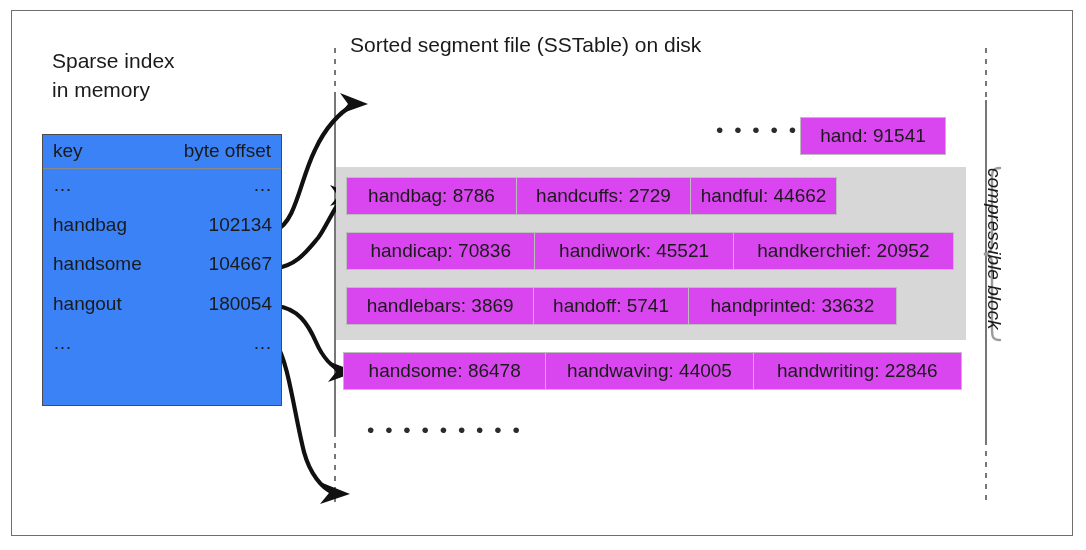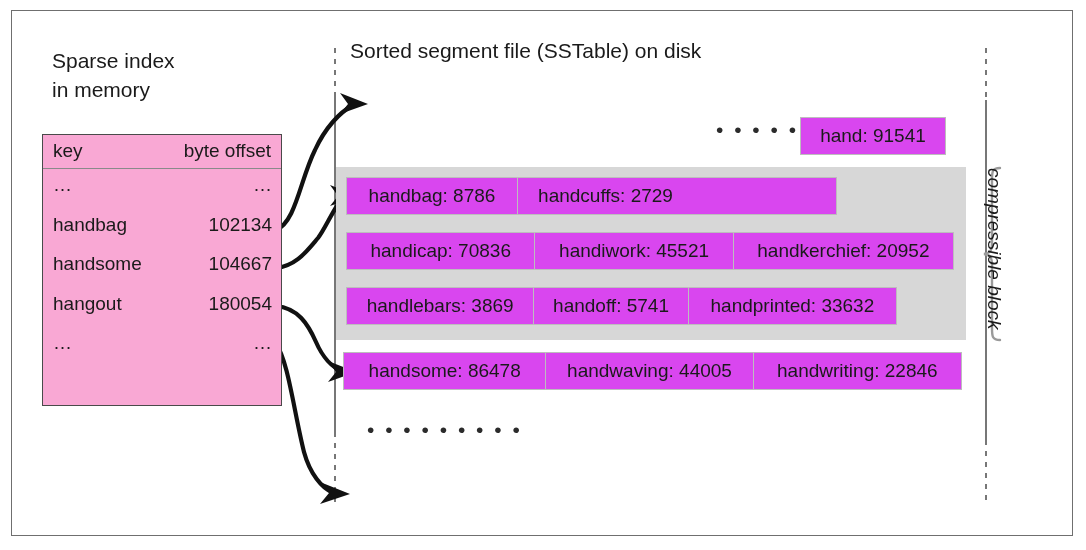--- a/index.html
+++ b/index.html
@@ -37,36 +37,36 @@
     font-size: 21px;
     line-height: 29px;
     color: #1a1a1a;
     white-space: pre-line;
   }
 
   
   .caption-right {
     position: absolute;
     left: 350px;
-    top: 36px;
+    top: 30px;
     font-size: 21px;
     line-height: 29px;
     color: #1a1a1a;
   }
 
   
   .index-table {
     position: absolute;
     left: 42px;
     top: 134px;
     width: 240px;
     height: 272px;
     border: 1.5px solid #4a4a4a;
     box-sizing: border-box;
-    background: #f9a8d4;
+    background: #3b82f6;
   }
   .index-head {
     position: relative;
     height: 34px;
     border-bottom: 1.2px solid #8a8a8a;
     box-sizing: border-box;
   }
   .index-head .k {
     position: absolute;
     left: 10px;
@@ -265,20 +265,21 @@
 
   <div class="ellipsis ellipsis-top">• • • • • • • • •</div>
 
   <div class="sst-row row-hand">
     <div class="sst-cell">hand: 91541</div>
   </div>
 
   <div class="sst-row row-1">
     <div class="sst-cell c0">handbag: 8786</div>
     <div class="sst-cell c1">handcuffs: 2729</div>
+    <div class="sst-cell c2">handful: 44662</div>
   </div>
   <div class="sst-row row-2">
     <div class="sst-cell c0">handicap: 70836</div>
     <div class="sst-cell c1">handiwork: 45521</div>
     <div class="sst-cell c2">handkerchief: 20952</div>
   </div>
   <div class="sst-row row-3">
     <div class="sst-cell c0">handlebars: 3869</div>
     <div class="sst-cell c1">handoff: 5741</div>
     <div class="sst-cell c2">handprinted: 33632</div>

